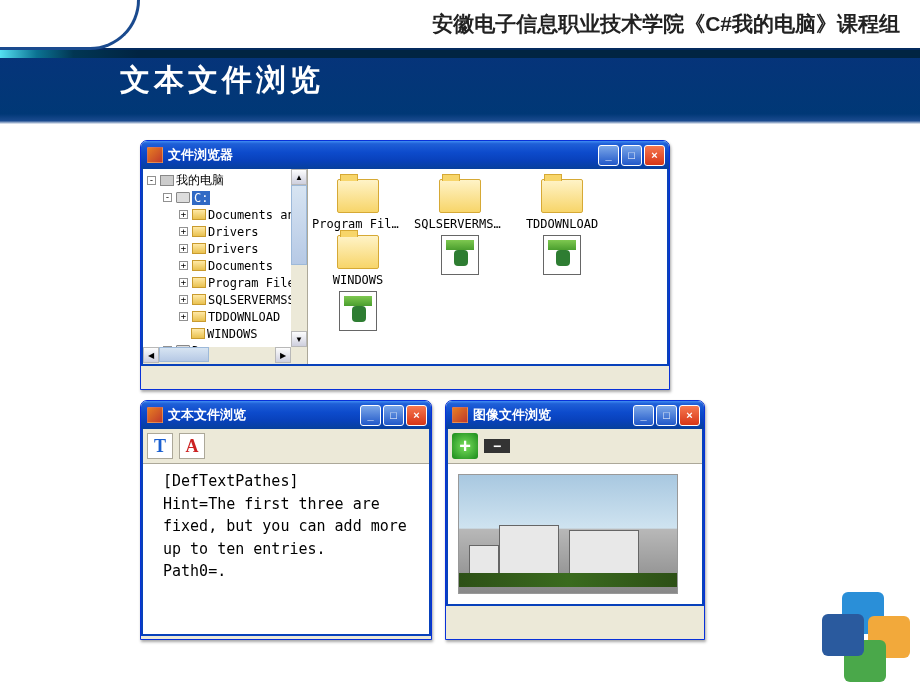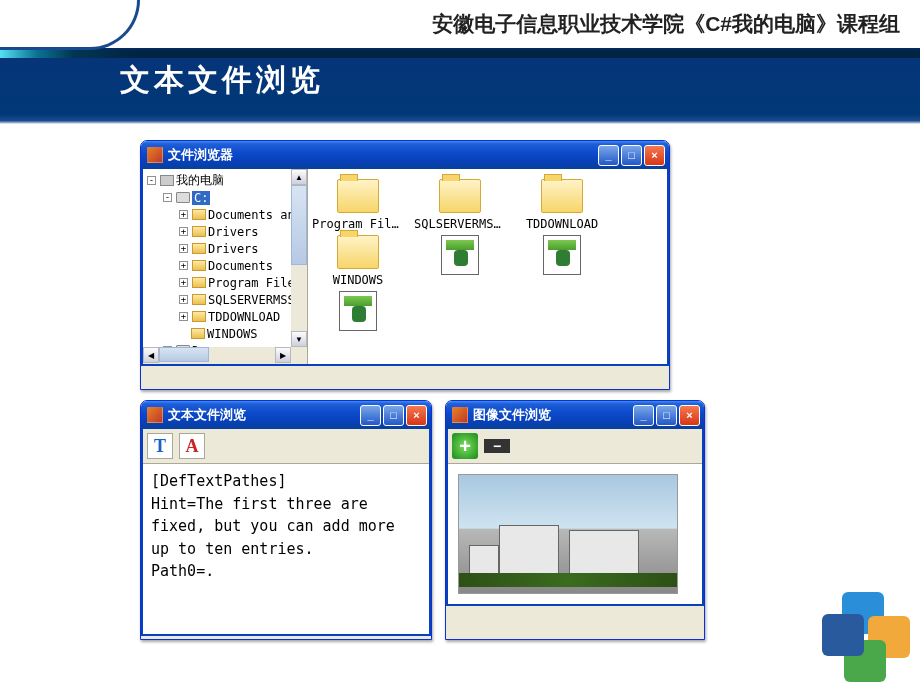--- a/index.html
+++ b/index.html
@@ -51,21 +51,21 @@
 .fitem .big-file { width: 38px; height: 40px; background:#fff; border:1px solid #666; position:relative; }
 .fitem .big-file::after { content:""; position:absolute; inset:4px 4px 24px 4px; background:linear-gradient(#7ec850,#4a9e2e); }
 .fitem .big-file .cactus { position:absolute; bottom:8px; left:12px; width:14px; height:16px; background:#2e7d32; border-radius:4px; }
 .fitem .lbl { margin-top: 4px; text-align: center; white-space: nowrap; overflow: hidden; text-overflow: ellipsis; width: 100%; }
 
 .win-text { left: 0; top: 260px; width: 292px; height: 240px; }
 .win-text .toolbar { background:#ece9d8; border-bottom:1px solid #aca899; padding:4px; display:flex; gap:6px; }
 .tbicon { width:26px; height:26px; border:1px solid #aca899; background:#fff; display:flex; align-items:center; justify-content:center; font-size:18px; font-weight:bold; font-family:"Times New Roman",serif; cursor:pointer; }
 .tbicon.blue { color:#1a5fd0; }
 .tbicon.red { color:#c22; }
-.textarea { padding: 6px 8px; font-family: SimSun, monospace; font-size: 15px; line-height: 1.5; white-space: pre-wrap; height: 170px; overflow: hidden; }
+.textarea { padding: 6px 20px; font-family: SimSun, monospace; font-size: 15px; line-height: 1.5; white-space: pre-wrap; height: 170px; overflow: hidden; }
 
 .win-image { left: 270px; top: 260px; width: 260px; height: 240px; margin-left: 35px; }
 .win-image .toolbar { background:#ece9d8; border-bottom:1px solid #aca899; padding:4px; display:flex; gap:6px; align-items:center; }
 .zplus { width:26px; height:26px; background:radial-gradient(#7be05e,#1a8a1a); border-radius:3px; color:#fff; display:flex;align-items:center;justify-content:center;font-size:20px;font-weight:bold;cursor:pointer; }
 .zminus { width:26px; height:14px; background:#333; color:#fff; display:flex;align-items:center;justify-content:center;font-size:14px;font-weight:bold;cursor:pointer; }
 .img-canvas { padding:10px; }
 .img-box { width:220px; height:120px; border:1px solid #999; background:linear-gradient(180deg,#a8c8e0 0%,#cfe3f0 45%,#b8b8b8 46%,#888 100%); position:relative; }
 .img-box .bld { position:absolute; bottom:8px; background:#e8e8e8; border:1px solid #666; }
 .bld.b1{left:40px;width:60px;height:60px;}
 .bld.b2{left:110px;width:70px;height:55px;}

